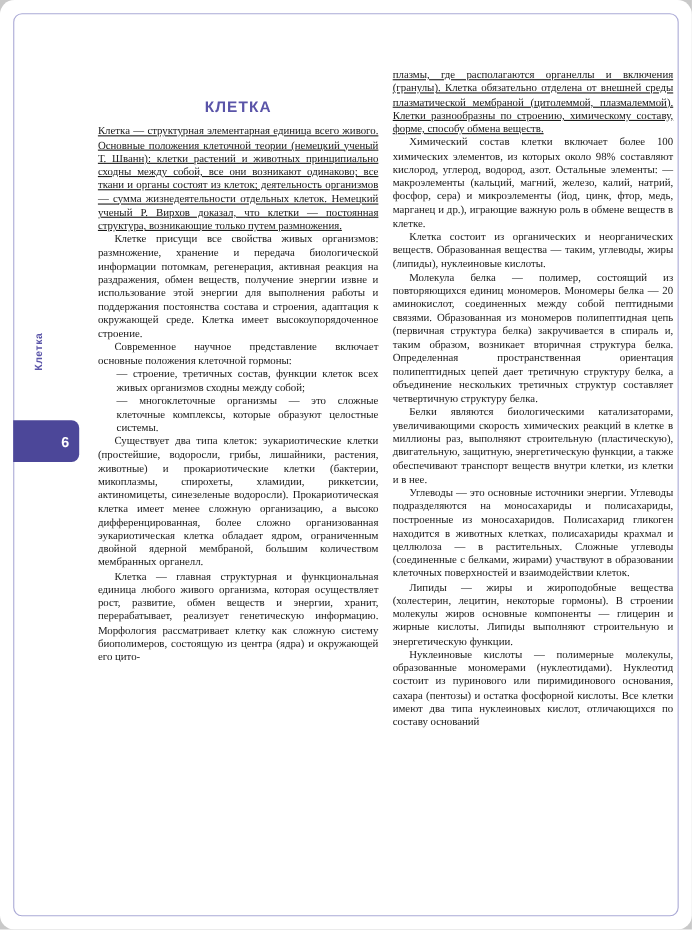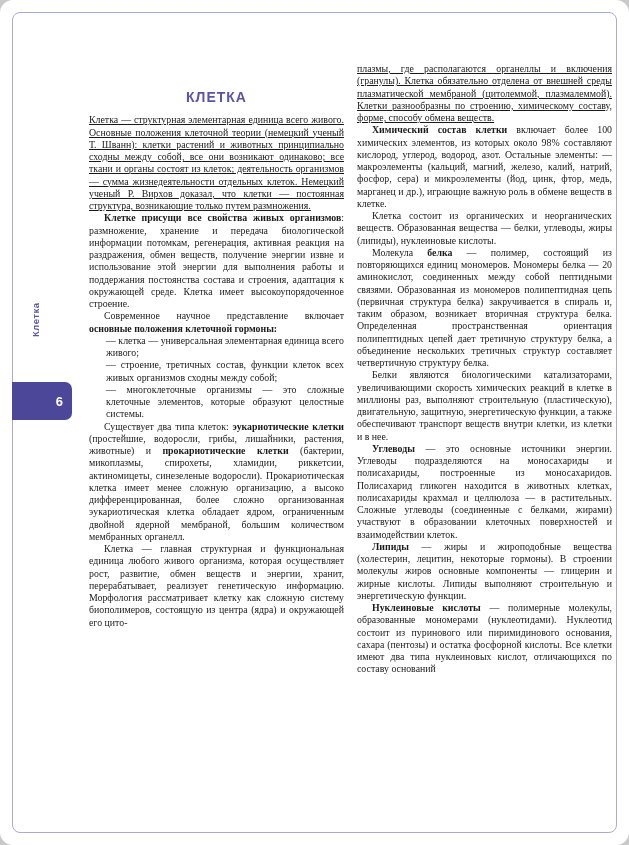--- a/index.html
+++ b/index.html
@@ -71,21 +71,21 @@
     font-size: 14px;
     font-weight: bold;
     letter-spacing: 1px;
     color: #5a54a8;
     text-align: center;
     margin: 28px 0 11px 0;
   }
   p.para { margin: 0; text-indent: 15px; }
   p.para.noindent { text-indent: 0; text-decoration: underline; }
   p.para.list { text-indent: 0; margin-left: 17px; }
-  .b { font-weight: bold; }
+  .b { font-weight: normal; }
   .i { }
 </style>
 </head>
 <body>
 
 <div class="page">
   <div class="frame"></div>
 
   <div class="vlabel">Клетка</div>
 
@@ -93,32 +93,31 @@
     <span class="pnum">6</span>
   </div>
 
   <div class="content">
     <div class="col">
       <h1 class="title">КЛЕТКА</h1>
       <div>
           <p class="para noindent"><span>Клетка — структурная элементарная единица всего живого. Основные положения клеточной теории (немецкий ученый Т. Шванн): клетки растений и животных принципиально сходны между собой, все они возникают одинаково; все ткани и органы состоят из клеток; деятельность организмов — сумма жизнедеятельности отдельных клеток. Немецкий ученый Р. Вирхов доказал, что клетки — постоянная структура, возникающие только путем размножения.</span></p>
           <p class="para indent"><span class="b">Клетке присущи все свойства живых организмов</span><span>: размножение, хранение и передача биологической информации потомкам, регенерация, активная реакция на раздражения, обмен веществ, получение энергии извне и использование этой энергии для выполнения работы и поддержания постоянства состава и строения, адаптация к окружающей среде. Клетка имеет высокоупорядоченное строение.</span></p>
           <p class="para indent"><span>Современное научное представление включает </span><span class="b">основные положения клеточной гормоны:</span></p>
-          <p class="para list"><span>— клетка — универсальная элементарная единица всего живого;</span></p>
           <p class="para list"><span>— строение, третичных состав, функции клеток всех живых организмов сходны между собой;</span></p>
-          <p class="para list"><span>— многоклеточные организмы — это сложные клеточные элементов, которые образуют целостные системы.</span></p>
+          <p class="para list"><span>— многоклеточные организмы — это сложные клеточные комплексы, которые образуют целостные системы.</span></p>
           <p class="para indent"><span>Существует два типа клеток: </span><span class="b">эукариотические клетки</span><span> (простейшие, водоросли, грибы, лишайники, растения, животные) и </span><span class="b">прокариотические клетки</span><span> (бактерии, микоплазмы, спирохеты, хламидии, риккетсии, актиномицеты, синезеленые водоросли). Прокариотическая клетка имеет менее сложную организацию, а высоко дифференцированная, более сложно организованная эукариотическая клетка обладает ядром, ограниченным двойной ядерной мембраной, большим количеством мембранных органелл.</span></p>
           <p class="para indent"><span>Клетка — главная структурная и функциональная единица любого живого организма, которая осуществляет рост, развитие, обмен веществ и энергии, хранит, перерабатывает, реализует генетическую информацию. Морфология рассматривает клетку как сложную систему биополимеров, состоящую из центра (ядра) и окружающей его цито-</span></p>
         </div>
     </div>
     <div class="col">
       <div>
           <p class="para noindent"><span>плазмы, где располагаются органеллы и включения (гранулы). Клетка обязательно отделена от внешней среды плазматической мембраной (цитолеммой, плазмалеммой). Клетки разнообразны по строению, химическому составу, форме, способу обмена веществ.</span></p>
           <p class="para indent"><span class="b">Химический состав клетки</span><span> включает более 100 химических элементов, из которых около 98% составляют кислород, углерод, водород, азот. Остальные элементы: — </span><span class="i">макроэлементы</span><span> (кальций, магний, железо, калий, натрий, фосфор, сера) и </span><span class="i">микроэлементы</span><span> (йод, цинк, фтор, медь, марганец и др.), играющие важную роль в обмене веществ в клетке.</span></p>
-          <p class="para indent"><span>Клетка состоит из органических и неорганических веществ. </span><span class="i">Образованная вещества</span><span> — белки, углеводы, жиры (липиды), нуклеиновые кислоты.</span></p>
+          <p class="para indent"><span>Клетка состоит из органических и неорганических веществ. </span><span class="i">Образованная вещества</span><span> — таким, углеводы, жиры (липиды), нуклеиновые кислоты.</span></p>
           <p class="para indent"><span>Молекула </span><span class="b">белка</span><span> — полимер, состоящий из повторяющихся единиц мономеров. Мономеры белка — 20 аминокислот, соединенных между собой пептидными связями. Образованная из мономеров полипептидная цепь (</span><span class="i">первичная структура белка</span><span>) закручивается в спираль и, таким образом, возникает </span><span class="i">вторичная структура белка</span><span>. Определенная пространственная ориентация полипептидных цепей дает </span><span class="i">третичную структуру белка</span><span>, а объединение нескольких третичных структур составляет </span><span class="i">четвертичную структуру белка</span><span>.</span></p>
           <p class="para indent"><span>Белки являются биологическими катализаторами, увеличивающими скорость химических реакций в клетке в миллионы раз, выполняют строительную (пластическую), двигательную, защитную, энергетическую функции, а также обеспечивают транспорт веществ внутри клетки, из клетки и в нее.</span></p>
           <p class="para indent"><span class="b">Углеводы</span><span> — это основные источники энергии. Углеводы подразделяются на моносахариды и полисахариды, построенные из моносахаридов. Полисахарид гликоген находится в животных клетках, полисахариды крахмал и целлюлоза — в растительных. Сложные углеводы (соединенные с белками, жирами) участвуют в образовании клеточных поверхностей и взаимодействии клеток.</span></p>
           <p class="para indent"><span class="b">Липиды</span><span> — жиры и жироподобные вещества (холестерин, лецитин, некоторые гормоны). В строении молекулы жиров основные компоненты — глицерин и жирные кислоты. Липиды выполняют строительную и энергетическую функции.</span></p>
           <p class="para indent"><span class="b">Нуклеиновые кислоты</span><span> — полимерные молекулы, образованные мономерами (нуклеотидами). Нуклеотид состоит из пуринового или пиримидинового основания, сахара (пентозы) и остатка фосфорной кислоты. Все клетки имеют два типа нуклеиновых кислот, отличающихся по составу оснований</span></p>
         </div>
     </div>
   </div>
 </div>
 

